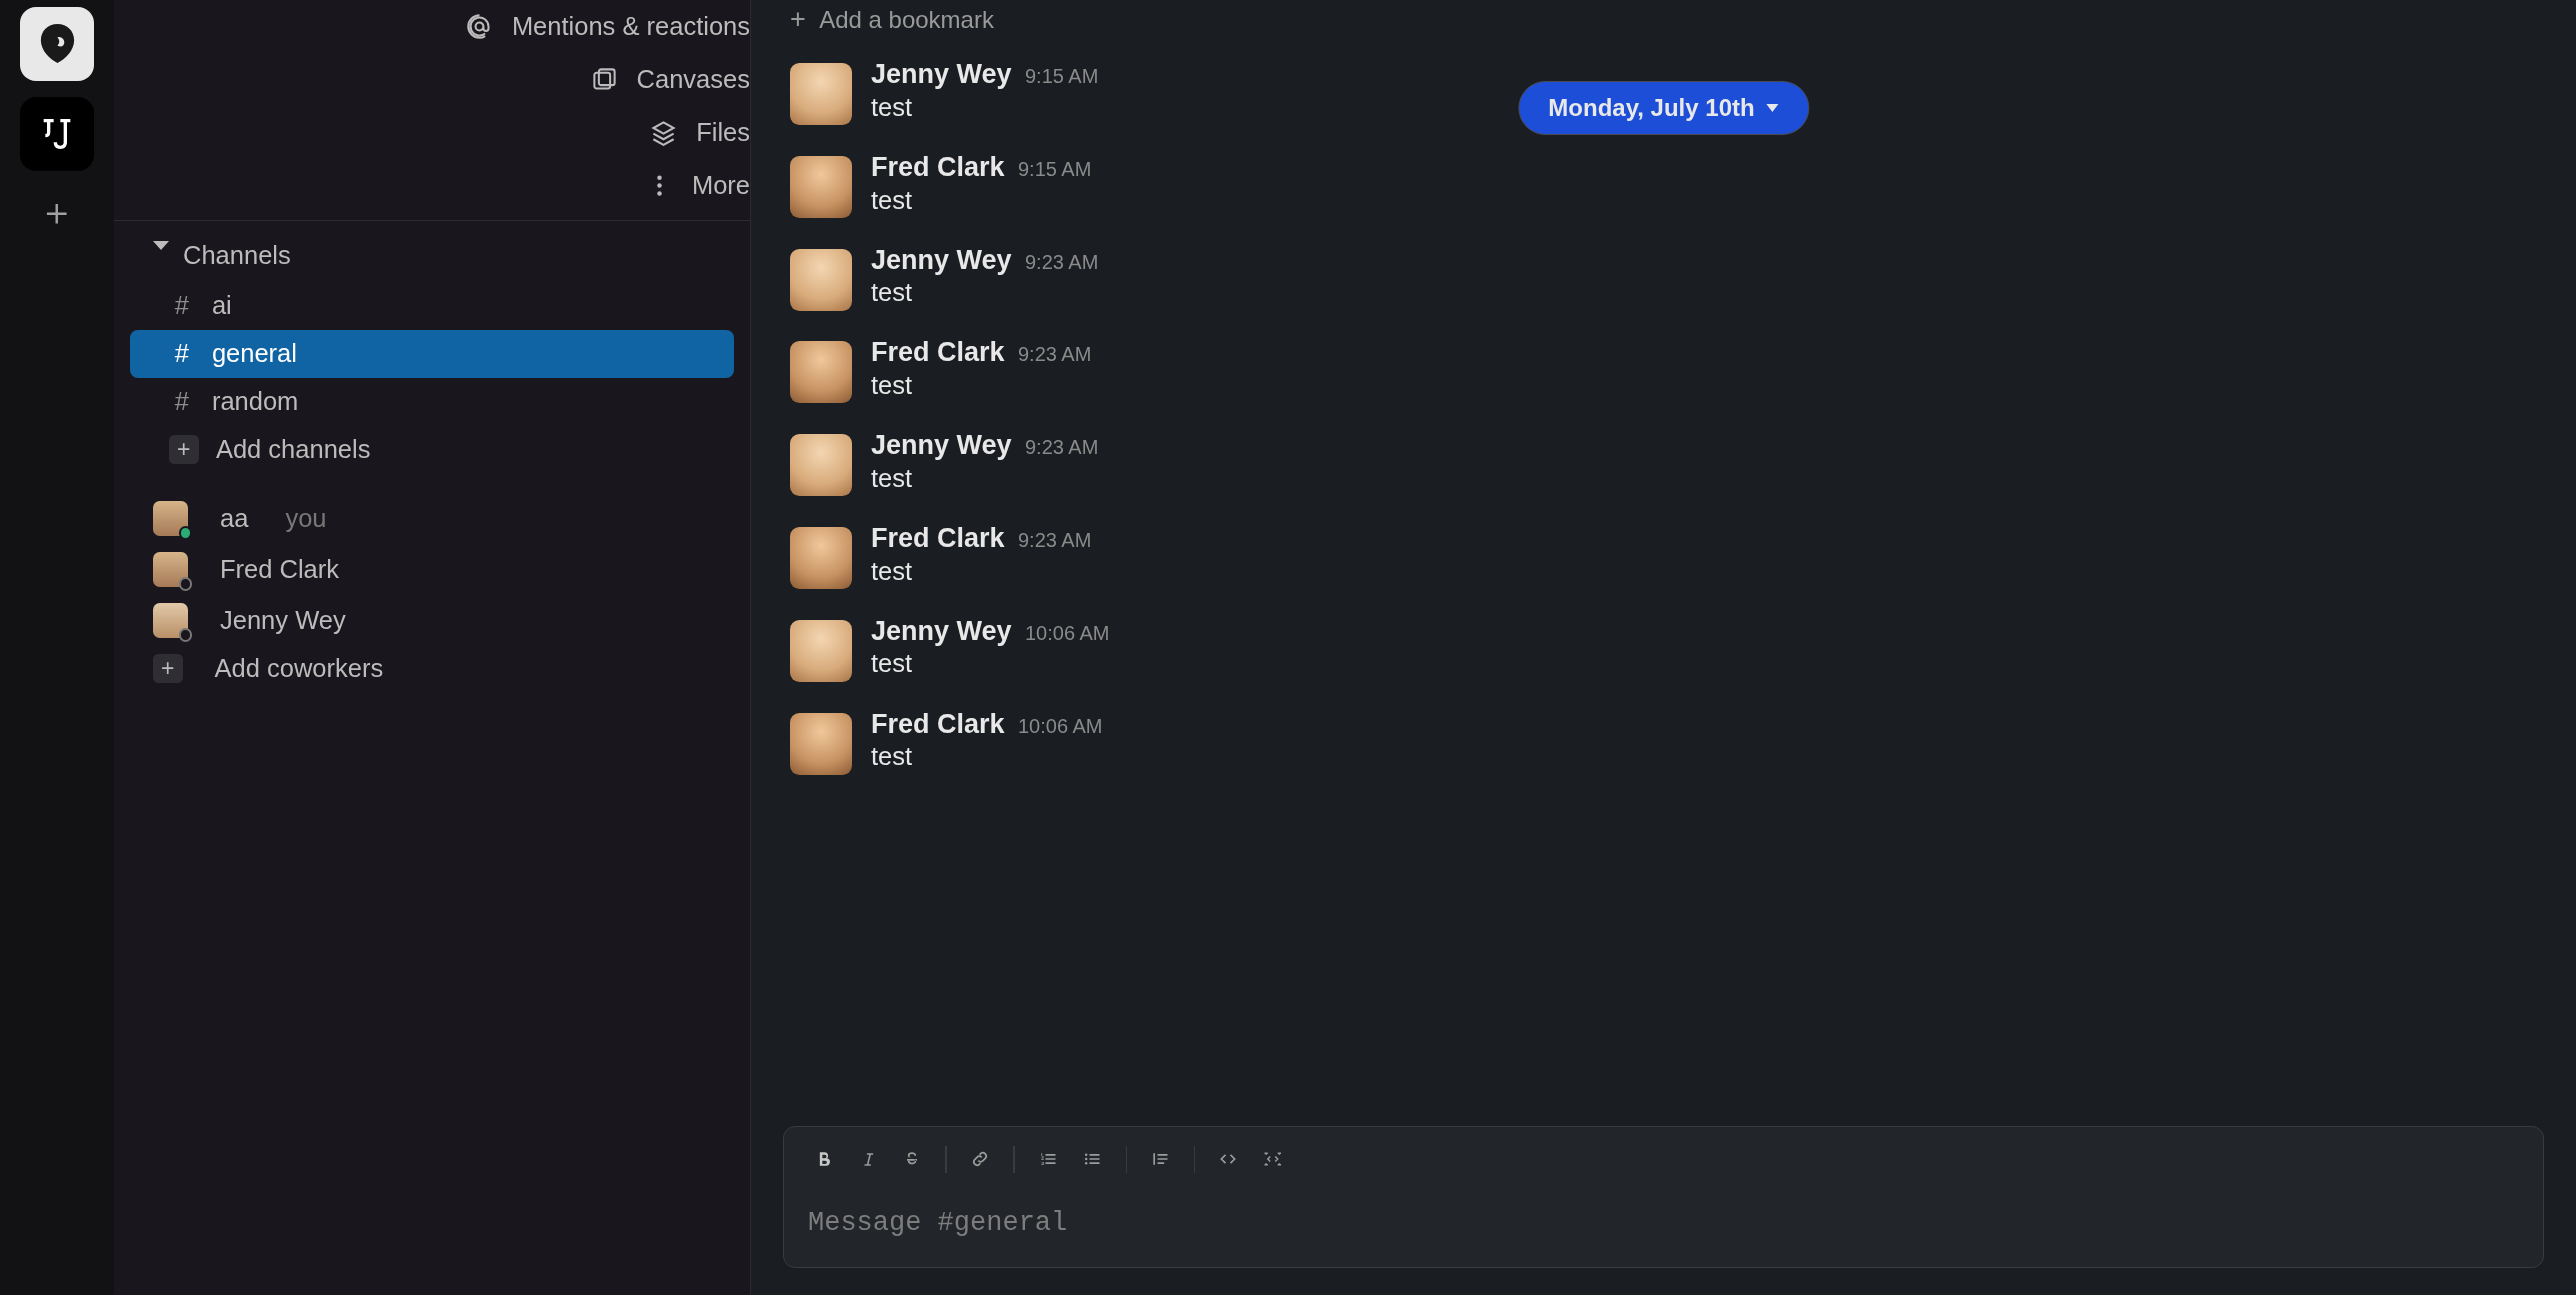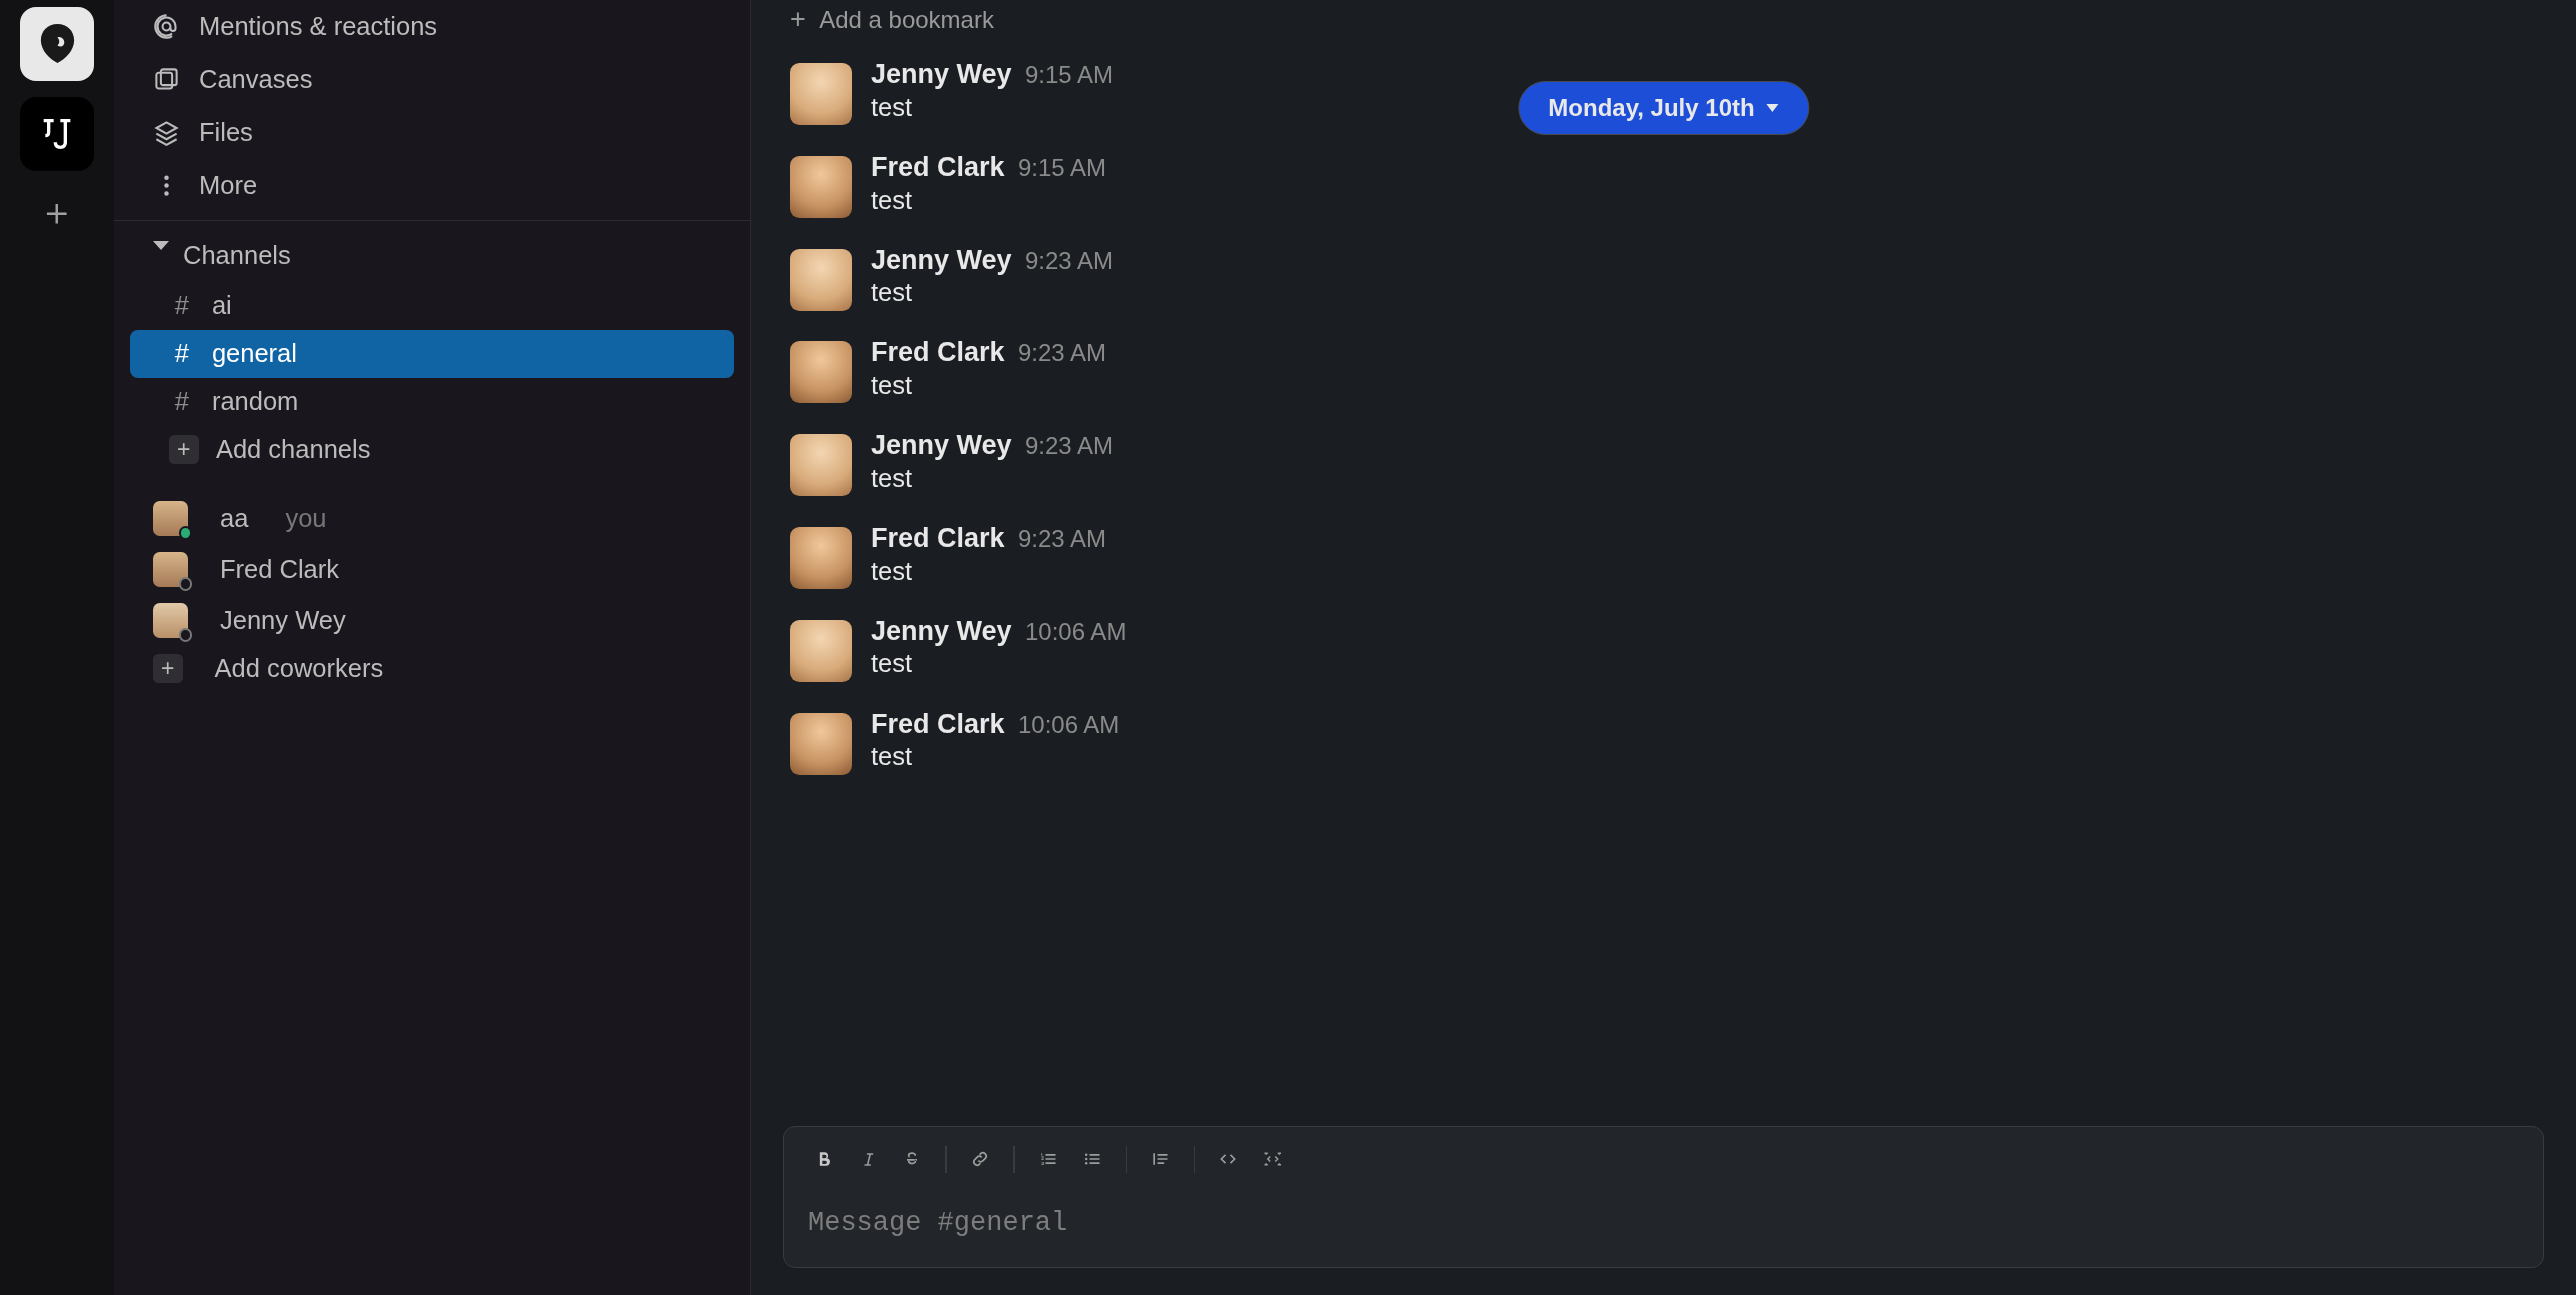--- a/index.html
+++ b/index.html
@@ -55,20 +55,21 @@
   padding-top: 0;
 }
 .side-item {
   display: flex;
   align-items: center;
   gap: 19px;
   padding: 12px 0 12px 39px;
   color: #bcbcbc;
   font-size: 25.5px;
   cursor: pointer;
+  justify-content: flex-end;
 }
 .side-item svg { flex-shrink: 0; }
 .side-sep {
   border-top: 0.7px solid #2c2c2e;
   margin: 8px 0 8px 0;
 }
 .section-header {
   display: flex;
   gap: 14px;
   padding: 12px 0 12px 39px;
@@ -200,21 +201,21 @@
   height: 62px;
   border-radius: 9.4px;
   flex-shrink: 0;
   margin-top: 4px;
 }
 .msg-avatar.av-fred { background: radial-gradient(circle at 50% 30%, #f0c89b 0%, #c79262 60%, #8a5a33 100%); }
 .msg-avatar.av-jenny { background: radial-gradient(circle at 50% 30%, #f3d6b2 0%, #d8ab7b 60%, #a87447 100%); }
 .msg-body { display: flex; flex-direction: column; gap: 2.7px; }
 .msg-head { display: flex; align-items: baseline; gap: 13.4px; }
 .msg-author { font-weight: 800; color: #e8e8e8; font-size: 27px; }
-.msg-time { color: #8a8a8a; font-size: 24px; }
+.msg-time { color: #8a8a8a; font-size: 20px; }
 .msg-text { color: #e8e8e8; font-size: 25.5px; }
 .composer-wrap {
   padding: 0 32px 27px 32px;
   font-family: Liberation Mono, monospace;
 }
 .composer {
   border: 1.3px solid #3b3b3f;
   border-radius: 12px;
   background: #222529;
 }

